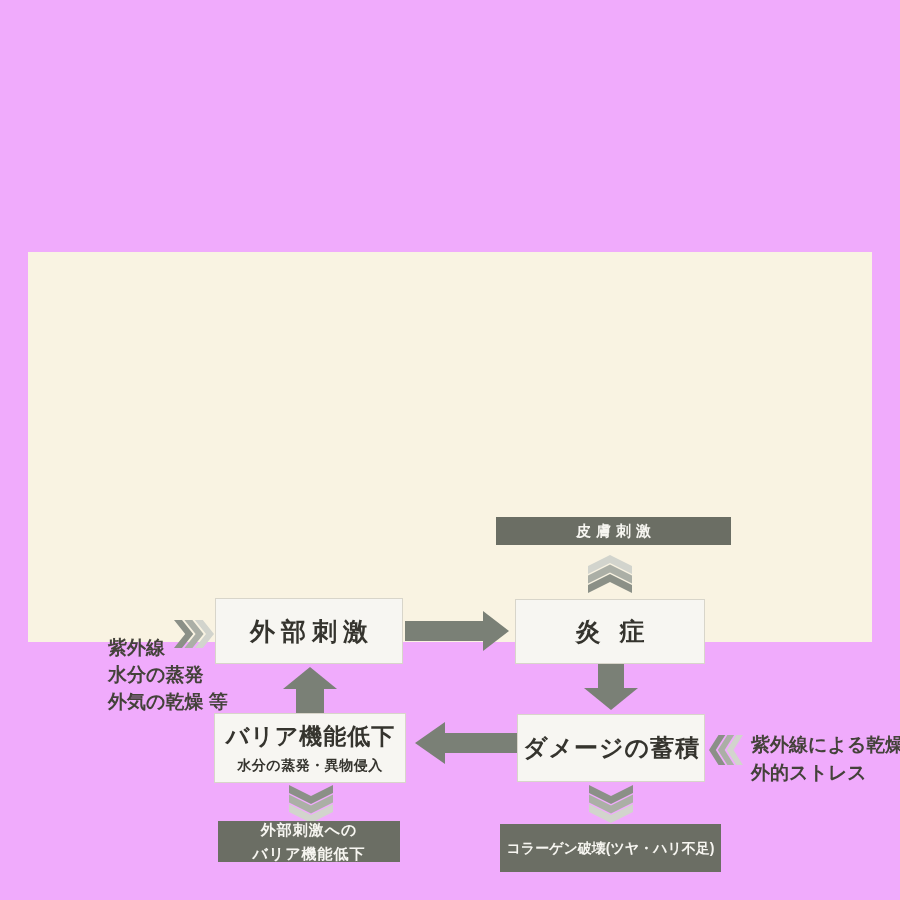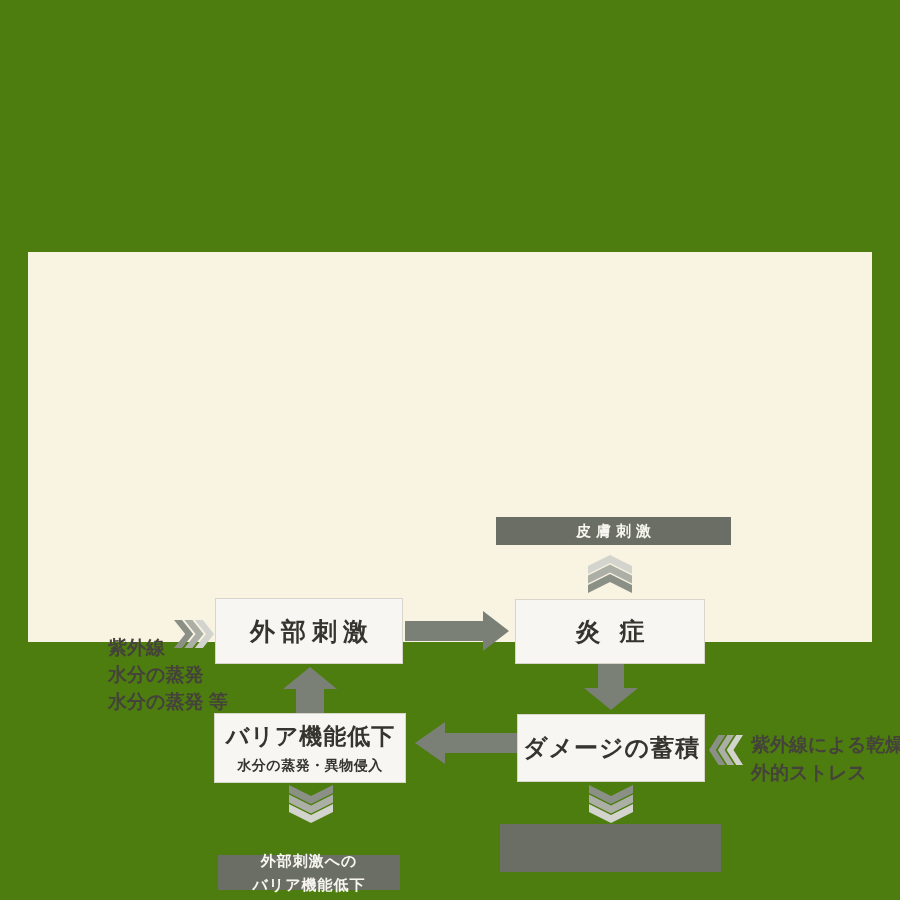--- a/index.html
+++ b/index.html
@@ -3,21 +3,21 @@
 <meta charset="utf-8">
 <style>
   * { margin: 0; padding: 0; box-sizing: border-box; }
   html, body { background: #ffffff; }
   body { font-family: "Liberation Sans", "DejaVu Sans", sans-serif; }
 
   .stage {
     position: relative;
     width: 900px;
     height: 900px;
-    background: #4d7c0f;
+    background: #f0abfc;
     overflow: hidden;
   }
 
   .panel {
     position: absolute;
     left: 28px; top: 252px;
     width: 844px; height: 390px;
     background: #f9f3e2;
   }
 
@@ -61,21 +61,21 @@
     color: #f7f6f1;
     display: flex;
     flex-direction: column;
     align-items: center;
     justify-content: center;
     text-align: center;
     font-weight: bold;
   }
   #dark-skin-stimulus { left: 468px; top: 265px; width: 235px; height: 28px;
                         font-size: 15px; letter-spacing: 5px; text-indent: 5px; }
-  #dark-resistance    { left: 190px; top: 603px; width: 182px; height: 35px;
+  #dark-resistance    { left: 190px; top: 569px; width: 182px; height: 41px;
                         font-size: 15px; line-height: 1.55; letter-spacing: 1px; }
   #dark-collagen      { left: 472px; top: 572px; width: 221px; height: 48px;
                         font-size: 14px; line-height: 1.6; }
 
   
   .side-note {
     position: absolute;
     font-weight: bold;
     color: #44423a;
     font-size: 19px;
@@ -155,21 +155,21 @@
 
     <div class="shaft" id="arrow-left-shaft"></div>
     <div class="head" id="arrow-left-head"></div>
 
     <div class="shaft" id="arrow-up-shaft"></div>
     <div class="head" id="arrow-up-head"></div>
 
     <div class="side-note" id="note-left">
       <span>紫外線</span>
       <span>水分の蒸発</span>
-      <span>水分の蒸発 等</span>
+      <span>外気の乾燥 等</span>
     </div>
     <svg class="chevrons" id="chev-right" viewBox="0 0 50 34" preserveAspectRatio="none">
       <path d="M0,0 L10,0 L24,17 L10,34 L0,34 L14,17 Z" fill="#8b9087"></path>
       <path d="M13,0 L23,0 L37,17 L23,34 L13,34 L27,17 Z" fill="#abafa6"></path>
       <path d="M26,0 L36,0 L50,17 L36,34 L26,34 L40,17 Z" fill="#d2d4cd"></path>
     </svg>
 
     <div class="flow-box" id="box-barrier">
       <div class="title">バリア機能低下</div>
       <div class="subtitle">水分の蒸発・異物侵入</div>
@@ -200,16 +200,17 @@
       <path d="M0,12 L28,26 L56,12 L56,22 L28,36 L0,22 Z" fill="#abafa6"></path>
       <path d="M0,24 L28,38 L56,24 L56,34 L28,48 L0,34 Z" fill="#d2d4cd"></path>
     </svg>
 
     <div class="dark-box" id="dark-resistance">
       <span>外部刺激への</span>
       <span>バリア機能低下</span>
     </div>
 
     <div class="dark-box" id="dark-collagen">
+      <span>コラーゲン破壊(ツヤ・ハリ不足)</span>
     </div>
 
   </div>
 </div>
 
 </body></html>

